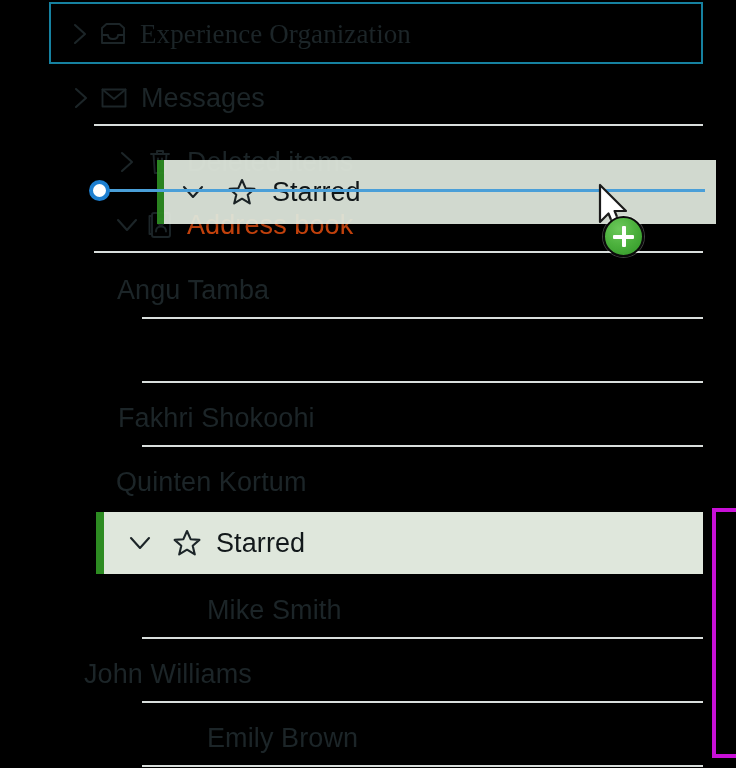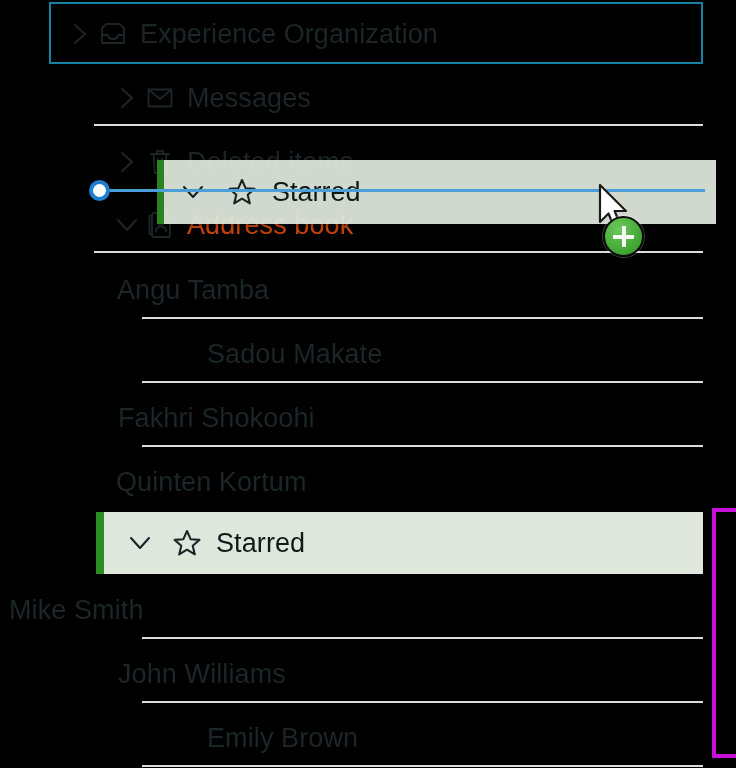--- a/index.html
+++ b/index.html
@@ -147,37 +147,37 @@
     border:4px solid #c910d8;
     box-sizing:border-box;
     pointer-events:none;
   }
 </style>
 </head>
 <body>
 
 <div id="tree">
 
-  <div class="row" style="left:0;top:14px;height:40px;padding-left:66px;">
+  <div class="row" style="left:0;top:14px;height:40px;padding-left:66px;font-family:Liberation Serif, serif;">
     <span class="chev">
       <svg width="20" height="24" viewBox="0 0 20 24">
           <path class="st" d="M5 3 L15 12 L5 21"></path>
         </svg>
     </span>
     <span class="ficon">
       <svg width="28" height="26" viewBox="0 0 28 26">
         <path class="st-thin" d="M3 7 L3 22 L25 22 L25 7 L20.5 3 L7.5 3 Z"></path>
         <path class="st-thin" d="M3 14 L9 14 C9 16.6 11 18 14 18 C17 18 19 16.6 19 14 L25 14"></path>
       </svg>
     </span>
     <span class="label">Experience Organization</span>
   </div>
   <div id="root-focus"></div>
 
-  <div class="row" style="left:0;top:78px;height:40px;padding-left:113px;">
+  <div class="row" style="left:0;top:78px;height:40px;padding-left:67px;">
     <span class="chev">
       <svg width="20" height="24" viewBox="0 0 20 24">
           <path class="st" d="M5 3 L15 12 L5 21"></path>
         </svg>
     </span>
     <span class="ficon">
       <svg width="28" height="22" viewBox="0 0 28 22">
         <rect class="st-thin" x="2.5" y="2.5" width="23" height="17"></rect>
         <path class="st-thin" d="M2.5 2.5 L14 12 L25.5 2.5"></path>
       </svg>
@@ -219,23 +219,20 @@
     </span>
     <span class="label" style="color:#c2410c;">Address book</span>
   </div>
   <div class="divider" style="left:94px;top:251px;width:609px;"></div>
 
   <div class="row" style="left:0;top:270px;height:40px;padding-left:117px;">
     <span class="label nameonly">Angu Tamba</span>
   </div>
   <div class="divider" style="left:142px;top:317px;width:561px;"></div>
 
-  <div class="row" style="left:0;top:334px;height:40px;padding-left:207px;">
-    <span class="label nameonly">Sadou Makate</span>
-  </div>
   <div class="divider" style="left:142px;top:381px;width:561px;"></div>
 
   <div class="row" style="left:4px;top:398px;height:40px;padding-left:92px;margin-left:22px;">
     <span class="label nameonly">Fakhri Shokoohi</span>
   </div>
   <div class="divider" style="left:142px;top:445px;width:561px;"></div>
 
   <div class="row" style="left:0;top:462px;height:40px;padding-left:116px;">
     <span class="label nameonly">Quinten Kortum</span>
   </div>
@@ -248,26 +245,26 @@
         </svg>
     </span>
     <span class="ficon" style="margin-left:18px;">
       <svg width="30" height="30" viewBox="0 0 30 30">
         <path class="st" d="M15 3 L18.6 11.2 L27.4 11.9 L20.7 17.8 L22.8 26.4 L15 21.7 L7.2 26.4 L9.3 17.8 L2.6 11.9 L11.4 11.2 Z"></path>
       </svg>
     </span>
     <span class="label" style="margin-left:14px;">Starred</span>
   </div>
 
-  <div class="row" style="left:9px;top:590px;height:40px;">
+  <div class="row" style="left:0;top:590px;height:40px;padding-left:207px;">
     <span class="label nameonly">Mike Smith</span>
   </div>
   <div class="divider" style="left:142px;top:637px;width:561px;"></div>
 
-  <div class="row" style="left:0;top:654px;height:40px;padding-left:118px;">
+  <div class="row" style="left:0;top:654px;height:40px;padding-left:84px;">
     <span class="label nameonly">John Williams</span>
   </div>
   <div class="divider" style="left:142px;top:701px;width:561px;"></div>
 
   <div class="row" style="left:0;top:718px;height:40px;padding-left:207px;">
     <span class="label nameonly">Emily Brown</span>
   </div>
   <div class="divider" style="left:142px;top:765px;width:561px;"></div>
 
   <div id="ghost">

